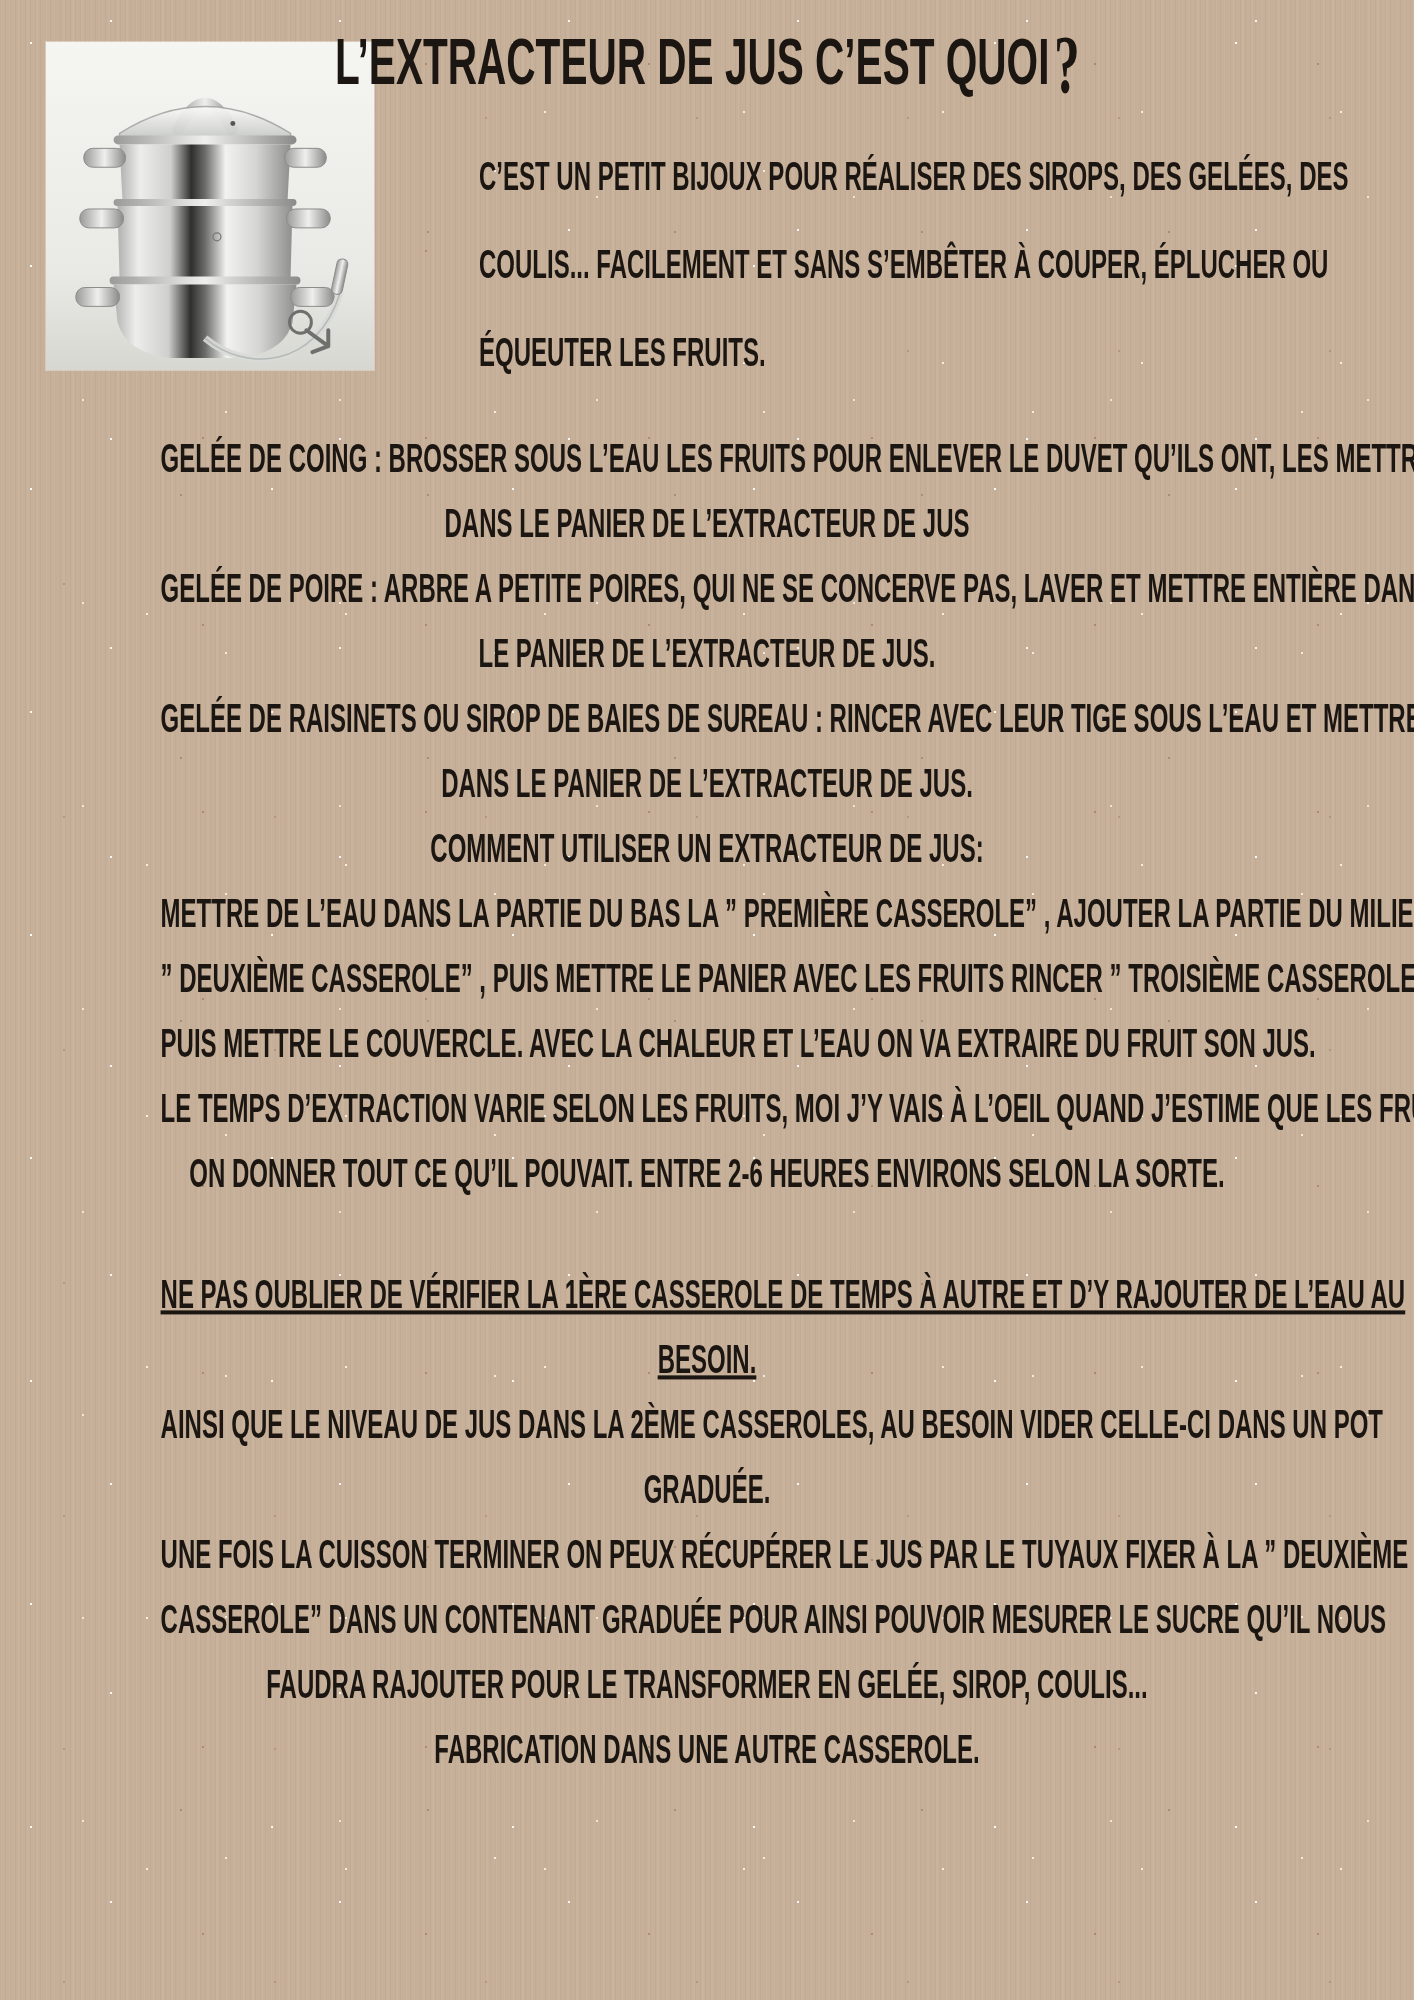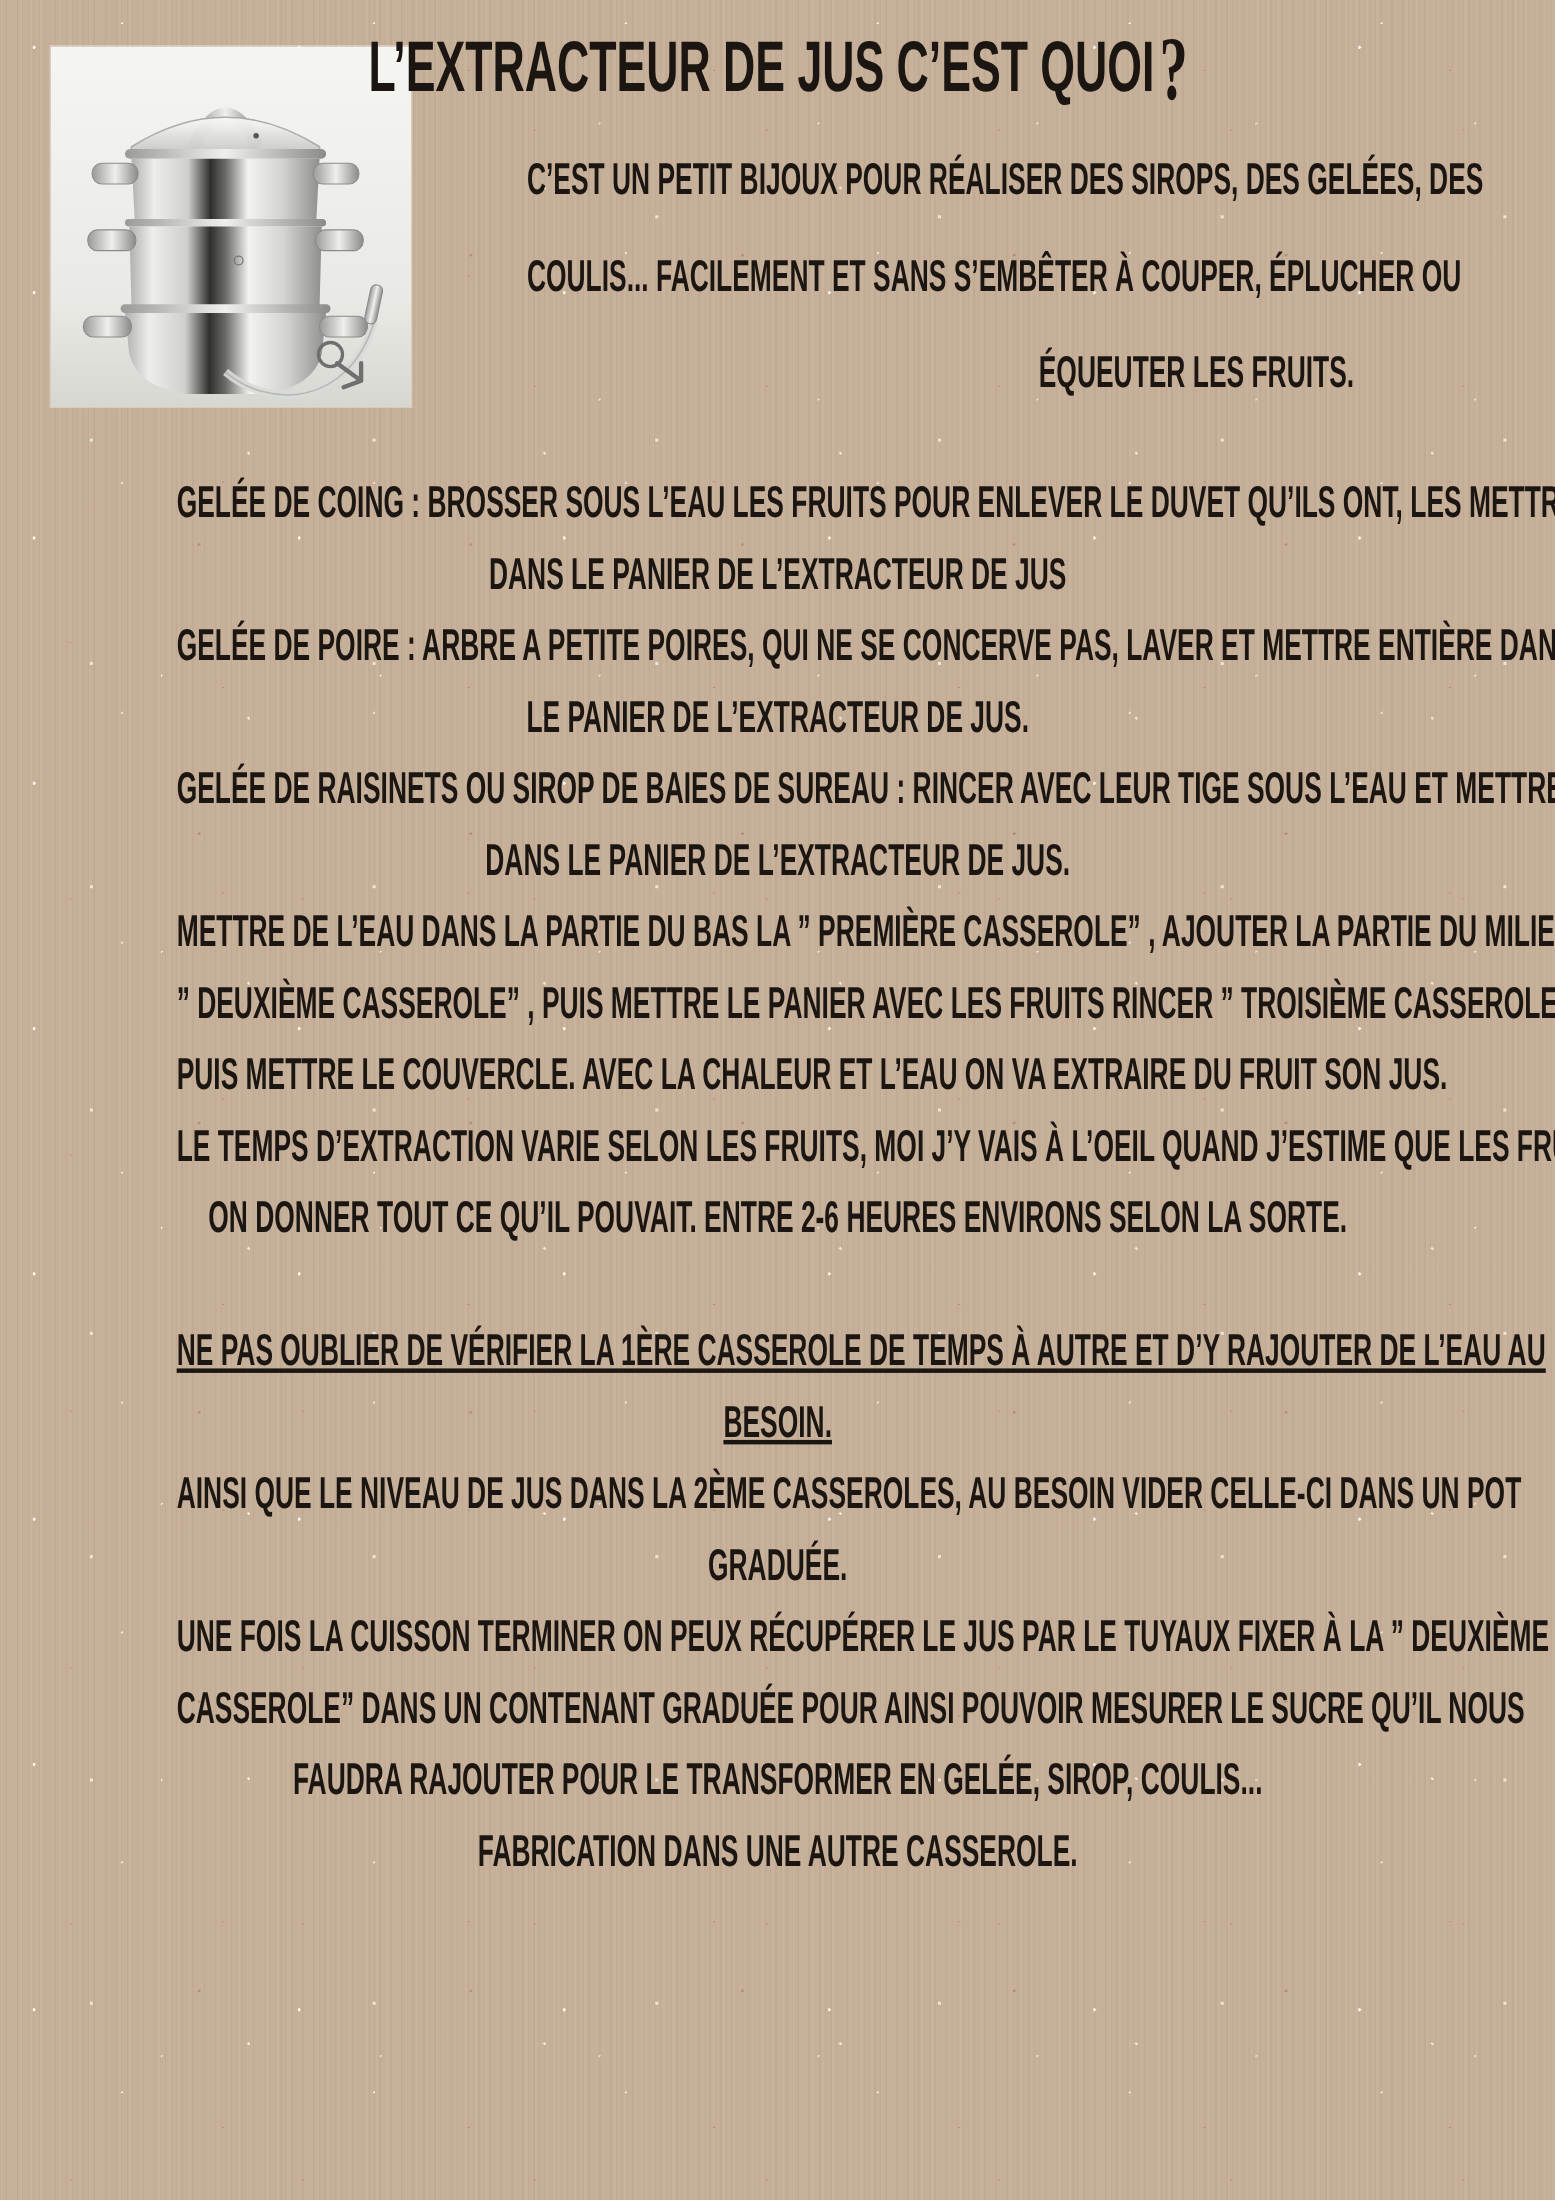--- a/index.html
+++ b/index.html
@@ -34,21 +34,21 @@
   }
   .title-inner{
     display:inline-block; font-size:52px; letter-spacing:0;
     transform:scale(.78,1.25); transform-origin:50% 50%; white-space:nowrap;
   }
   .qmark{
     font-family:"Liberation Serif","DejaVu Serif",serif;
     font-size:66px; font-weight:600; vertical-align:-6px; padding-left:6px;
   }
   .intro{
-    position:absolute; left:385px; width:940px; top:120px; text-align:right;
+    position:absolute; left:385px; width:940px; top:132px; text-align:left;
   }
   .content{
     position:absolute; left:24px; right:24px; top:425px; text-align:center;
   }
   .line{
     white-space:nowrap; transform:scale(.8,1.35); transform-origin:50% 50%;
     font-size:30px;
   }
   .intro .line{ line-height:88px; }
   .content .line{ line-height:65px; }
@@ -130,20 +130,23 @@
       </div>
       <div class="para">
         <div class="line">GELÉE DE POIRE : ARBRE A PETITE POIRES, QUI NE SE CONCERVE PAS,  LAVER ET METTRE ENTIÈRE DANS</div>
         <div class="line">LE PANIER DE L’EXTRACTEUR DE JUS.</div>
       </div>
       <div class="para">
         <div class="line">GELÉE DE RAISINETS OU SIROP DE BAIES DE SUREAU : RINCER AVEC LEUR TIGE SOUS L’EAU ET METTRE</div>
         <div class="line">DANS LE PANIER DE L’EXTRACTEUR DE JUS.</div>
       </div>
       <div class="para">
+        <div class="line">COMMENT UTILISER UN EXTRACTEUR DE JUS:</div>
+      </div>
+      <div class="para">
         <div class="line">METTRE DE L’EAU DANS LA PARTIE DU BAS LA ” PREMIÈRE CASSEROLE” , AJOUTER LA PARTIE DU MILIEU,</div>
         <div class="line">” DEUXIÈME CASSEROLE” , PUIS METTRE LE PANIER AVEC LES FRUITS RINCER ” TROISIÈME CASSEROLE”</div>
         <div class="line">PUIS METTRE LE COUVERCLE.  AVEC LA CHALEUR ET L’EAU ON VA EXTRAIRE DU FRUIT SON JUS.</div>
       </div>
       <div class="para">
         <div class="line">LE TEMPS D’EXTRACTION VARIE SELON LES FRUITS, MOI J’Y VAIS À L’OEIL QUAND J’ESTIME QUE LES FRUITS</div>
         <div class="line">ON DONNER TOUT CE QU’IL POUVAIT. ENTRE 2-6 HEURES ENVIRONS SELON LA SORTE.</div>
       </div>
       <div class="para gap-before">
         <div class="line">NE PAS OUBLIER DE VÉRIFIER LA 1ÈRE CASSEROLE DE TEMPS À AUTRE ET D’Y RAJOUTER DE L’EAU AU</div>

